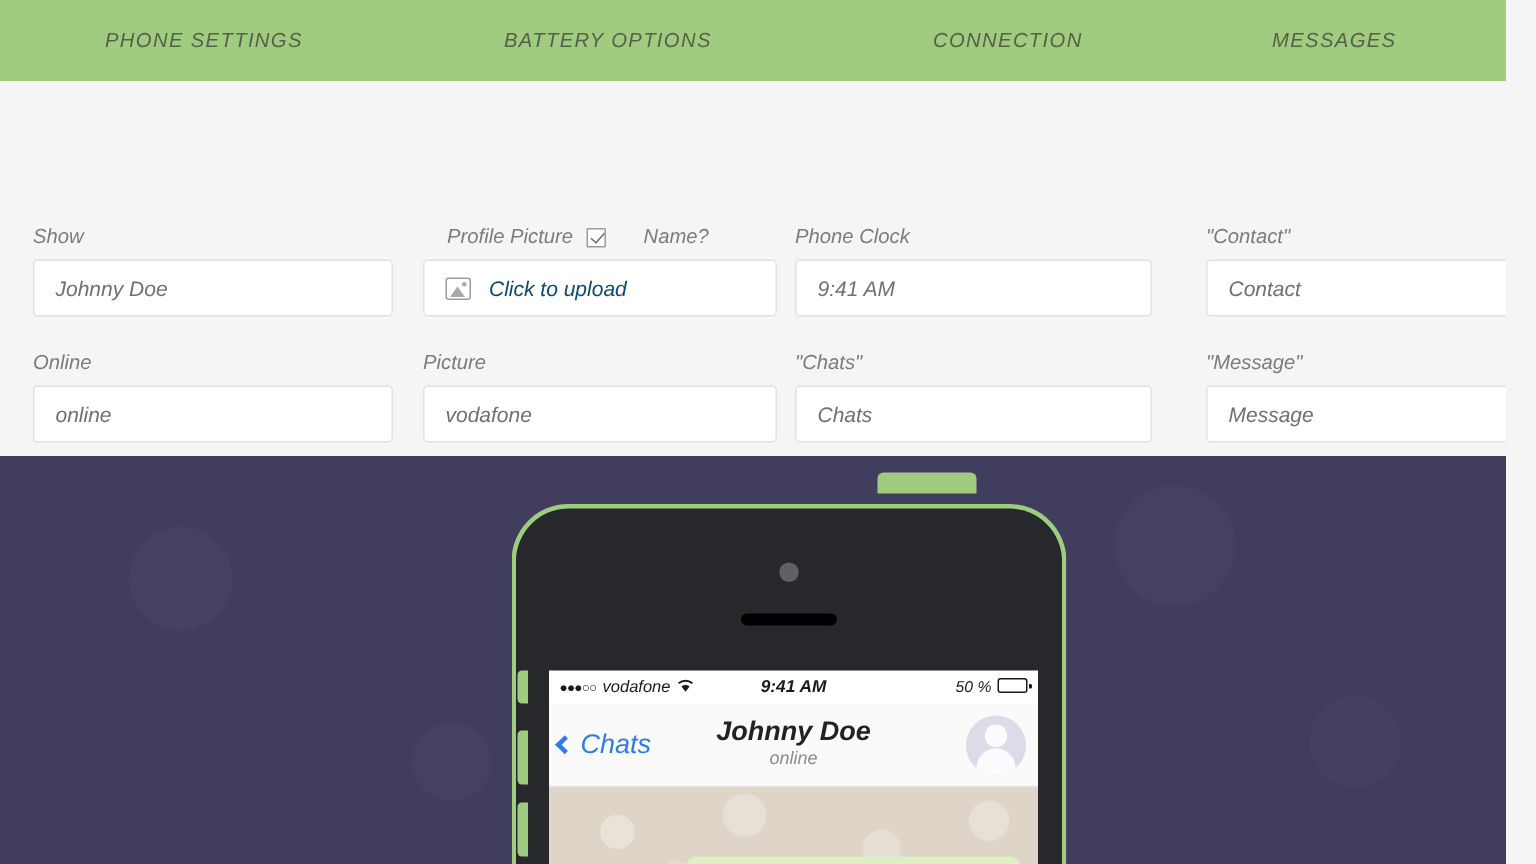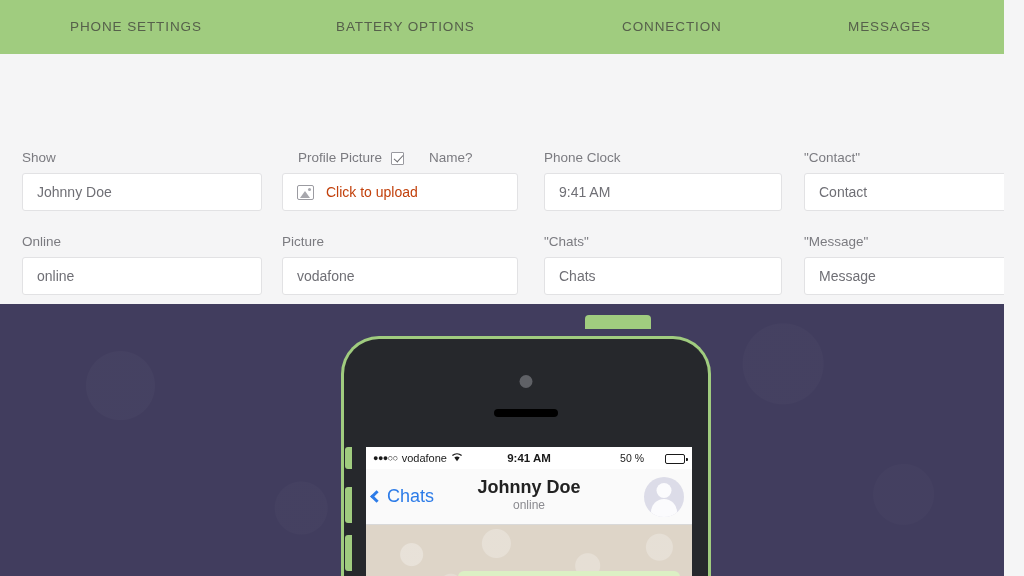--- a/index.html
+++ b/index.html
@@ -10,20 +10,21 @@
     overflow: hidden;
     font-family: "Liberation Sans", sans-serif;
     background: #f5f5f6;
   }
 
   #app {
     position: relative;
     width: 1004px;
     height: 576px;
     overflow: hidden;
+    font-style: italic;
   }
 
   
   .tabbar {
     position: relative;
     height: 54px;
     background: #a0cc7f;
     display: flex;
     align-items: center;
   }
@@ -80,21 +81,21 @@
     align-items: center;
     padding: 0 14px;
     font-size: 14px;
     color: #8e8e93;
   }
   .field-input.filled { color: #6f6f75; }
 
   
   .col-0 { left: 22px;  width: 240px; }
   .col-1 { left: 282px; width: 236px; }
-  .col-2 { left: 544px; width: 238px; }
+  .col-2 { left: 530px; width: 238px; }
   .col-3 { left: 804px; width: 262px; }
 
   .row-0 { top: 96px; }
   .row-1 { top: 180px; }
 
   .label-row {
     display: flex;
     align-items: center;
     gap: 9px;
     margin-bottom: 7px;
@@ -147,21 +148,21 @@
     border-bottom: 7px solid #a7a7ad;
   }
   .upload-icon::after {
     content: "";
     position: absolute;
     right: 2.5px; top: 2.5px;
     width: 3px; height: 3px;
     border-radius: 50%;
     background: #a7a7ad;
   }
-  .upload-text { color: #c2410c; font-size: 14px; }
+  .upload-text { color: #0c4a6e; font-size: 14px; }
 
   
   .preview {
     position: relative;
     height: 272px;
     background: #413d5e;
     overflow: hidden;
   }
   .preview::before {
     content: "";
@@ -260,22 +261,22 @@
   .sb-center {
     position: absolute;
     left: 50%;
     transform: translateX(-50%);
     font-size: 11.5px;
     font-weight: bold;
   }
   .sb-right {
     margin-left: auto;
     display: flex;
-    align-items: flex-end;
-    gap: 21px;
+    align-items: flex-start;
+    gap: 4px;
     font-size: 10.5px;
   }
   .batt {
     width: 20px; height: 10px;
     border: 1.2px solid #1a1a1a;
     border-radius: 2px;
     position: relative;
     padding: 1px;
   }
   .batt::after {

